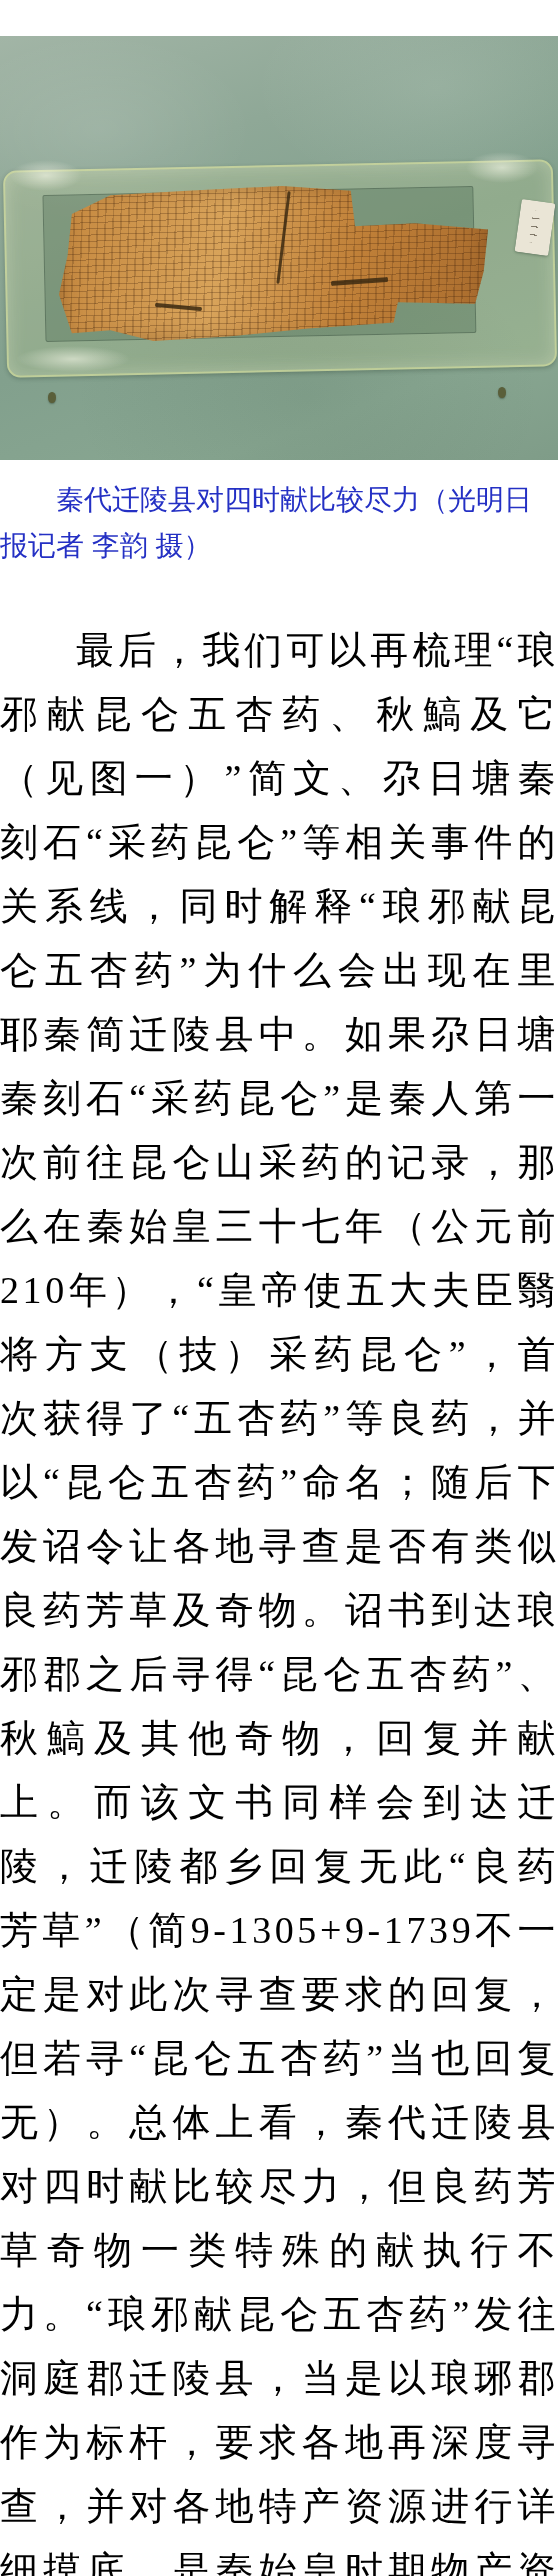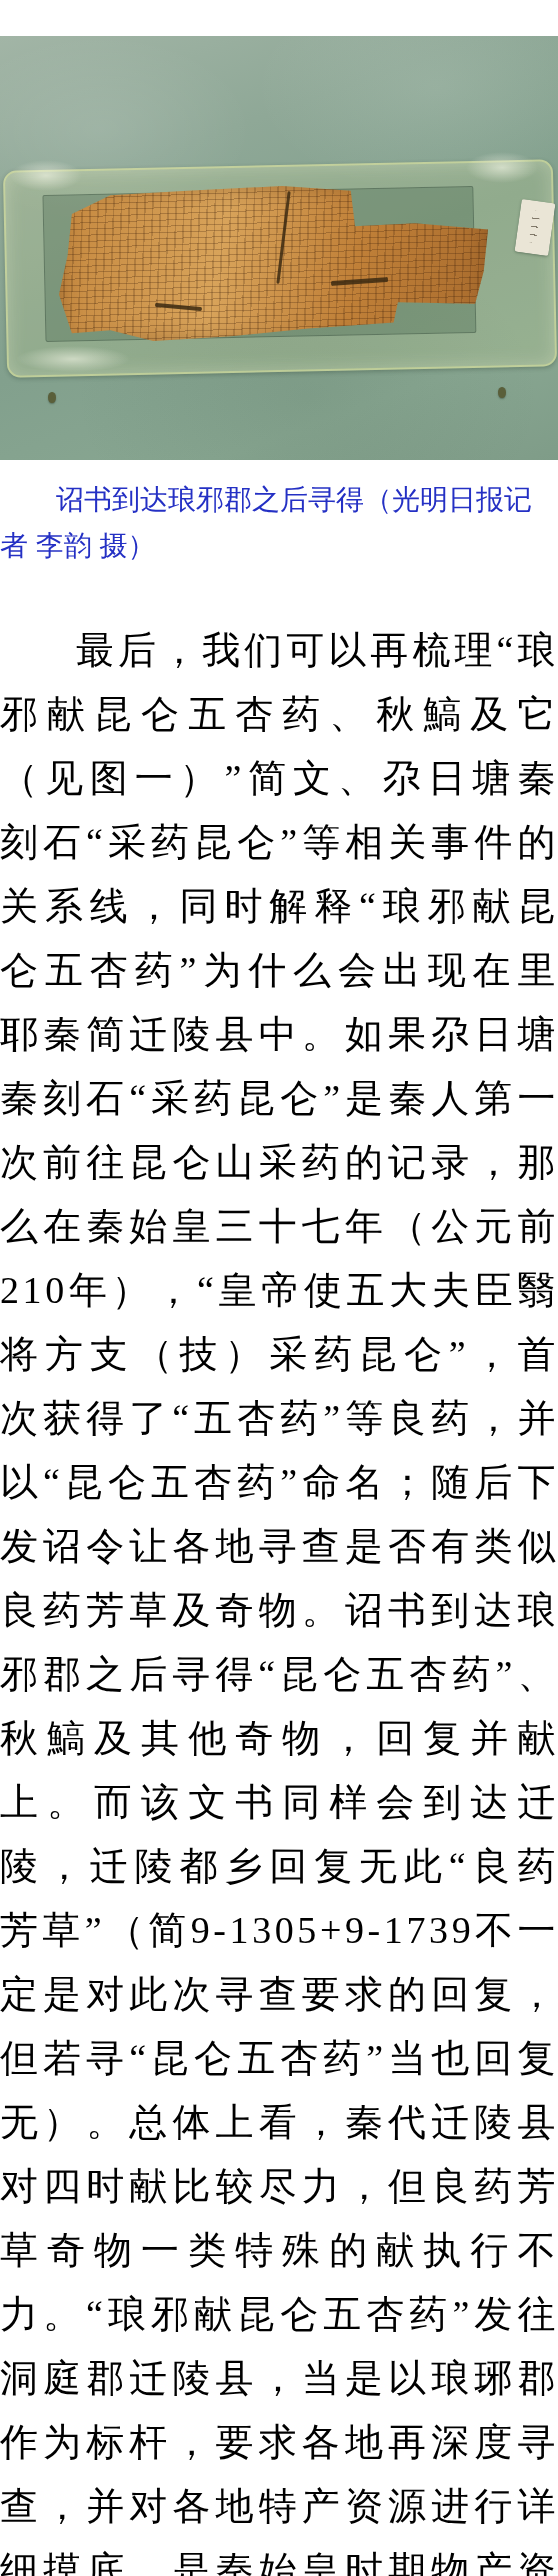--- a/index.html
+++ b/index.html
@@ -139,18 +139,18 @@
     <div class="crack crack2"></div>
     <div class="crack crack3"></div>
     <div class="label"></div>
     <div class="pin pin1"></div>
     <div class="pin pin2"></div>
     <div class="shine shine1"></div>
     <div class="shine shine2"></div>
     <div class="shine shine3"></div>
   </figure>
 
-  <p class="caption">诏书到达琅邪郡之后寻得（光明日报记者 李韵 摄）</p>
+  <p class="caption">秦代迁陵县对四时献比较尽力（光明日报记者 李韵 摄）</p>
 
   <p class="body-text">最后，我们可以再梳理“琅邪献昆仑五杏药、秋鰝及它（见图一）”简文、尕日塘秦刻石“采药昆仑”等相关事件的关系线，同时解释“琅邪献昆仑五杏药”为什么会出现在里耶秦简迁陵县中。如果尕日塘秦刻石“采药昆仑”是秦人第一次前往昆仑山采药的记录，那么在秦始皇三十七年（公元前210年），“皇帝使五大夫臣翳将方支（技）采药昆仑”，首次获得了“五杏药”等良药，并以“昆仑五杏药”命名；随后下发诏令让各地寻查是否有类似良药芳草及奇物。诏书到达琅邪郡之后寻得“昆仑五杏药”、秋鰝及其他奇物，回复并献上。而该文书同样会到达迁陵，迁陵都乡回复无此“良药芳草”（简9-1305+9-1739不一定是对此次寻查要求的回复，但若寻“昆仑五杏药”当也回复无）。总体上看，秦代迁陵县对四时献比较尽力，但良药芳草奇物一类特殊的献执行不力。“琅邪献昆仑五杏药”发往洞庭郡迁陵县，当是以琅琊郡作为标杆，要求各地再深度寻查，并对各地特产资源进行详细摸底，是秦始皇时期物产资源调查工作的体现，也是中央政权加强地方控制的手段。</p>
 
 </div>
 
 
 </body></html>

